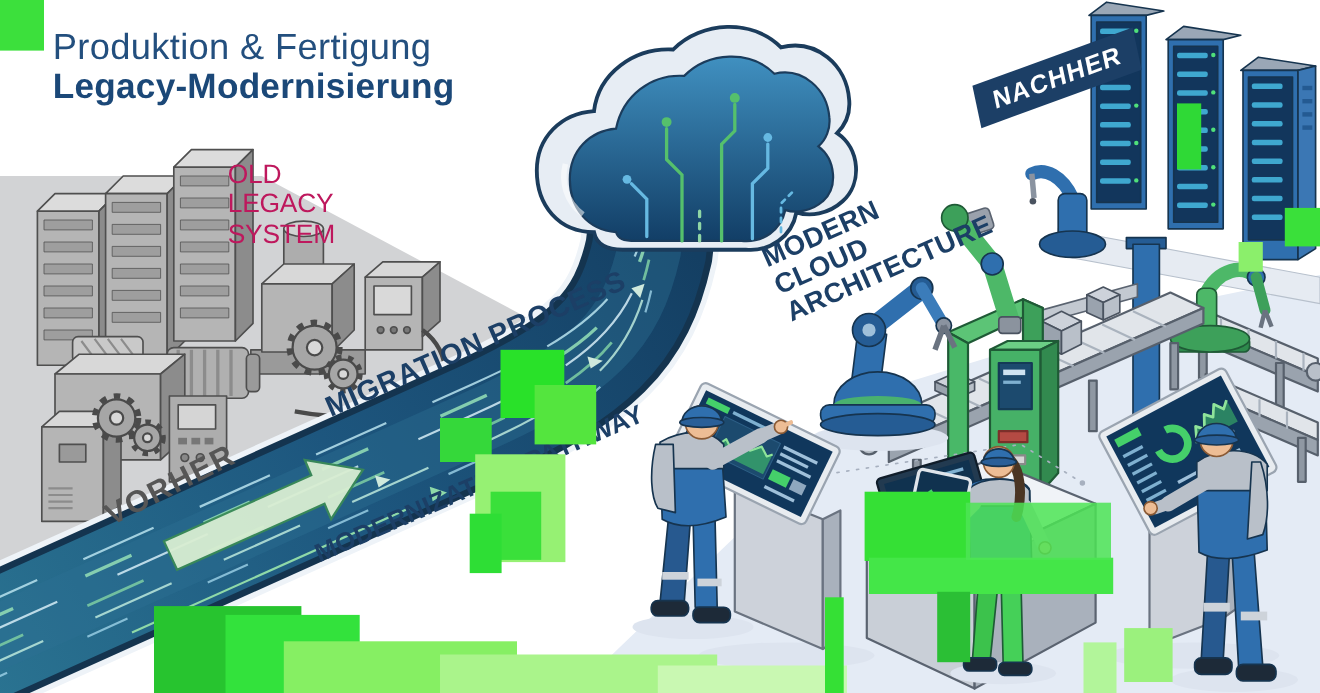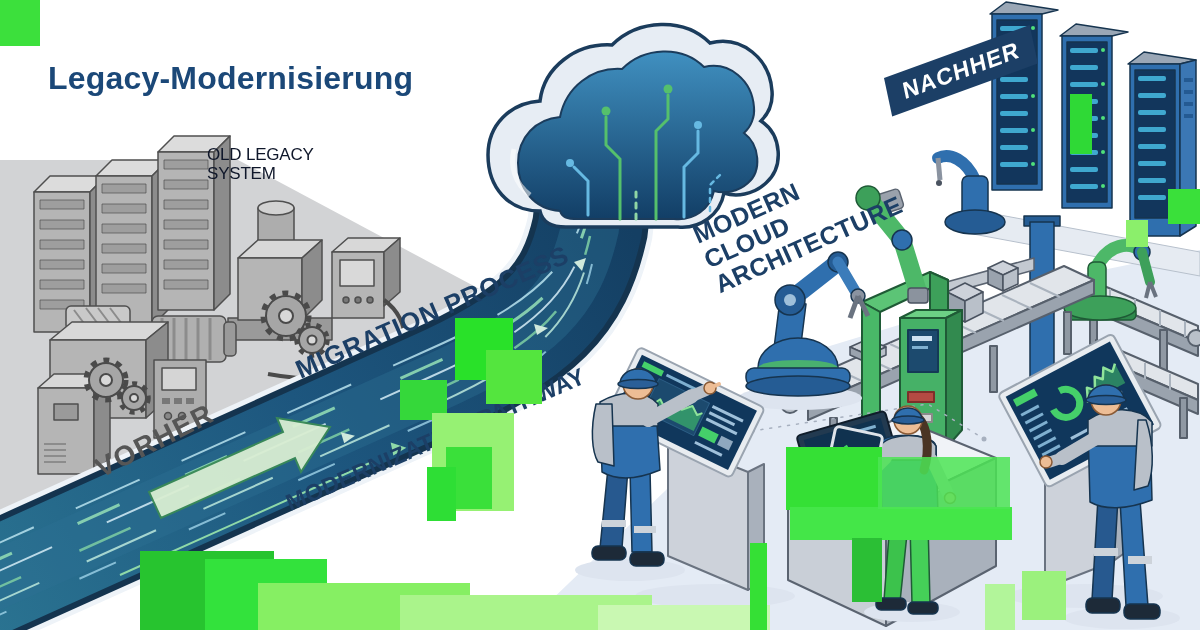--- a/index.html
+++ b/index.html
@@ -2,21 +2,21 @@
 <html><head>
 <meta charset="utf-8">
 <style>
   html,body{margin:0;padding:0;background:#fff}
   #canvas{position:relative;width:1200px;height:630px;overflow:hidden;background:#ffffff;
           font-family:"Liberation Sans",sans-serif}
   .layer{position:absolute;left:0;top:0}
   .label{position:absolute;transform-origin:left top;white-space:nowrap}
   .cat{left:48px;top:24px;font-size:33px;color:#234f7e;letter-spacing:.3px}
   .main{left:48px;top:60px;font-size:32px;font-weight:700;color:#1b4878;letter-spacing:.2px}
-  .old{left:207px;top:145px;width:142px;font-size:17px;line-height:1.14;color:#0f172a;
+  .old{left:207px;top:145px;width:142px;font-size:24px;line-height:1.14;color:#be185d;
        font-weight:500;white-space:normal;letter-spacing:-.2px}
   .vorher{left:90px;top:456px;font-size:28px;font-weight:700;color:#565656;
           transform:rotate(-27deg);letter-spacing:1.5px}
   .migration{left:291px;top:357px;font-size:26px;font-weight:700;color:#1c3f66;
              transform:rotate(-23.5deg);letter-spacing:.8px}
   .pathway{left:282px;top:492px;font-size:23.5px;font-weight:700;color:#1c3f66;
            transform:rotate(-23.5deg);letter-spacing:.4px}
   .cloudlbl{left:689px;top:224px;font-size:25px;font-weight:700;color:#1c3f66;
             transform:rotate(-24deg);line-height:1.08;letter-spacing:.4px;white-space:normal;width:200px}
   .badge{left:884px;top:78px;transform:rotate(-20deg) skewX(-8deg);background:#1c3f66;color:#fff;
@@ -546,20 +546,21 @@
       <path d="M1146,420 C1154,444 1154,470 1148,486 L1134,490 L1138,420 Z" fill="#b9c0c9"></path>
       <line x1="1096" y1="438" x2="1062" y2="458" stroke="#b9c0c9" stroke-width="14" stroke-linecap="round"></line>
       <line x1="1062" y1="458" x2="1050" y2="462" stroke="#b9c0c9" stroke-width="11" stroke-linecap="round"></line>
       <circle cx="1046" cy="462" r="6" fill="#edbd95" stroke="#8a5a35"></circle>
       <circle cx="1106" cy="400" r="15" fill="#edbd95" stroke="#8a5a35"></circle>
       <path d="M1088,400 a18,15 0 0 1 36,0 z" fill="#2f6fae"></path>
       <ellipse cx="1106" cy="400" rx="20" ry="4.5" fill="#2a5f98"></ellipse>
     </g>
   </svg>
 
+  <div class="label cat">Produktion &amp; Fertigung</div>
   <div class="label main">Legacy-Modernisierung</div>
   <div class="label old">OLD LEGACY SYSTEM</div>
   <div class="label vorher">VORHER</div>
   <div class="label migration">MIGRATION PROCESS</div>
   <div class="label pathway">MODERNIZATION PATHWAY</div>
   <div class="label cloudlbl">
     <span>MODERN CLOUD</span><br>
     <span>ARCHITECTURE</span>
   </div>
   <div class="label badge">

